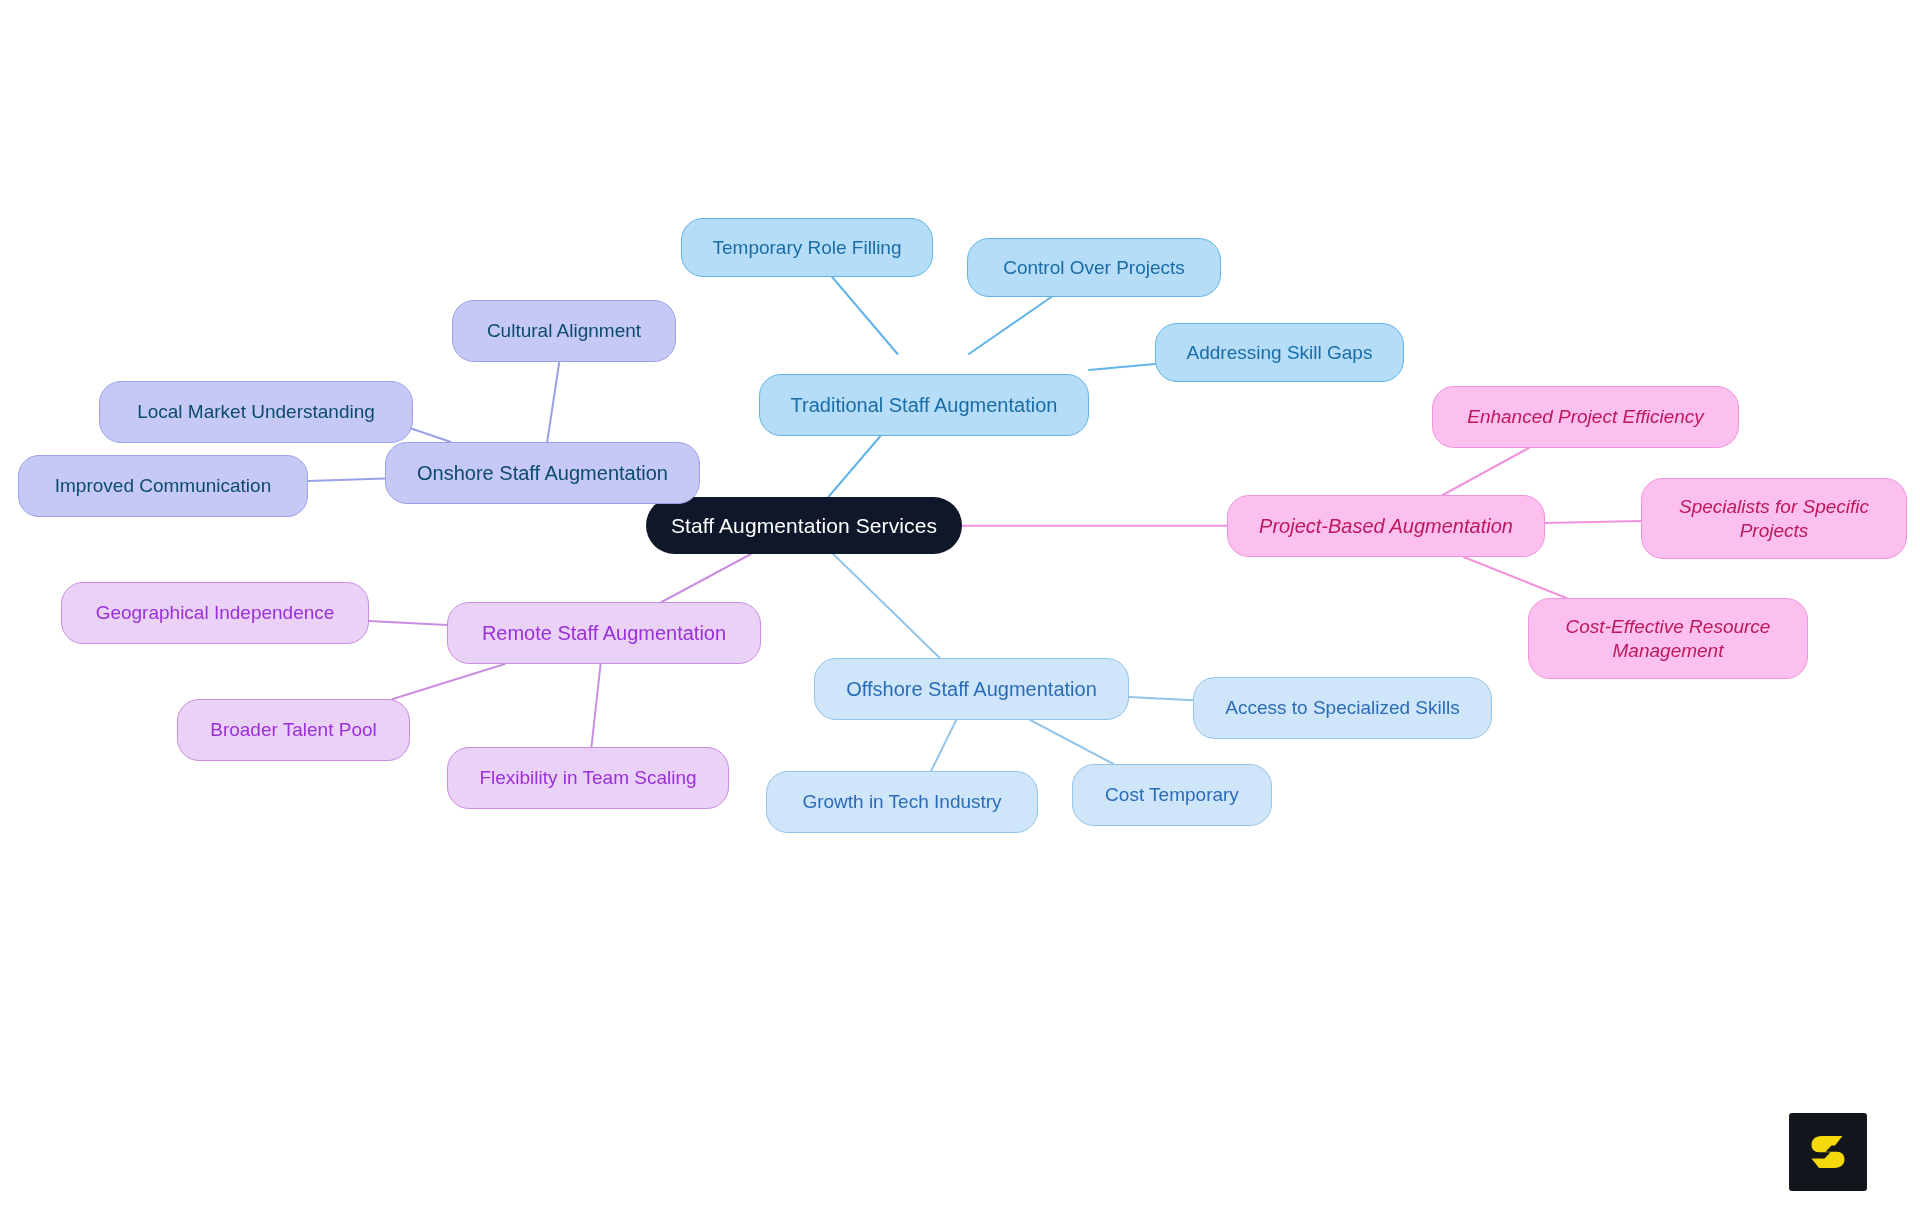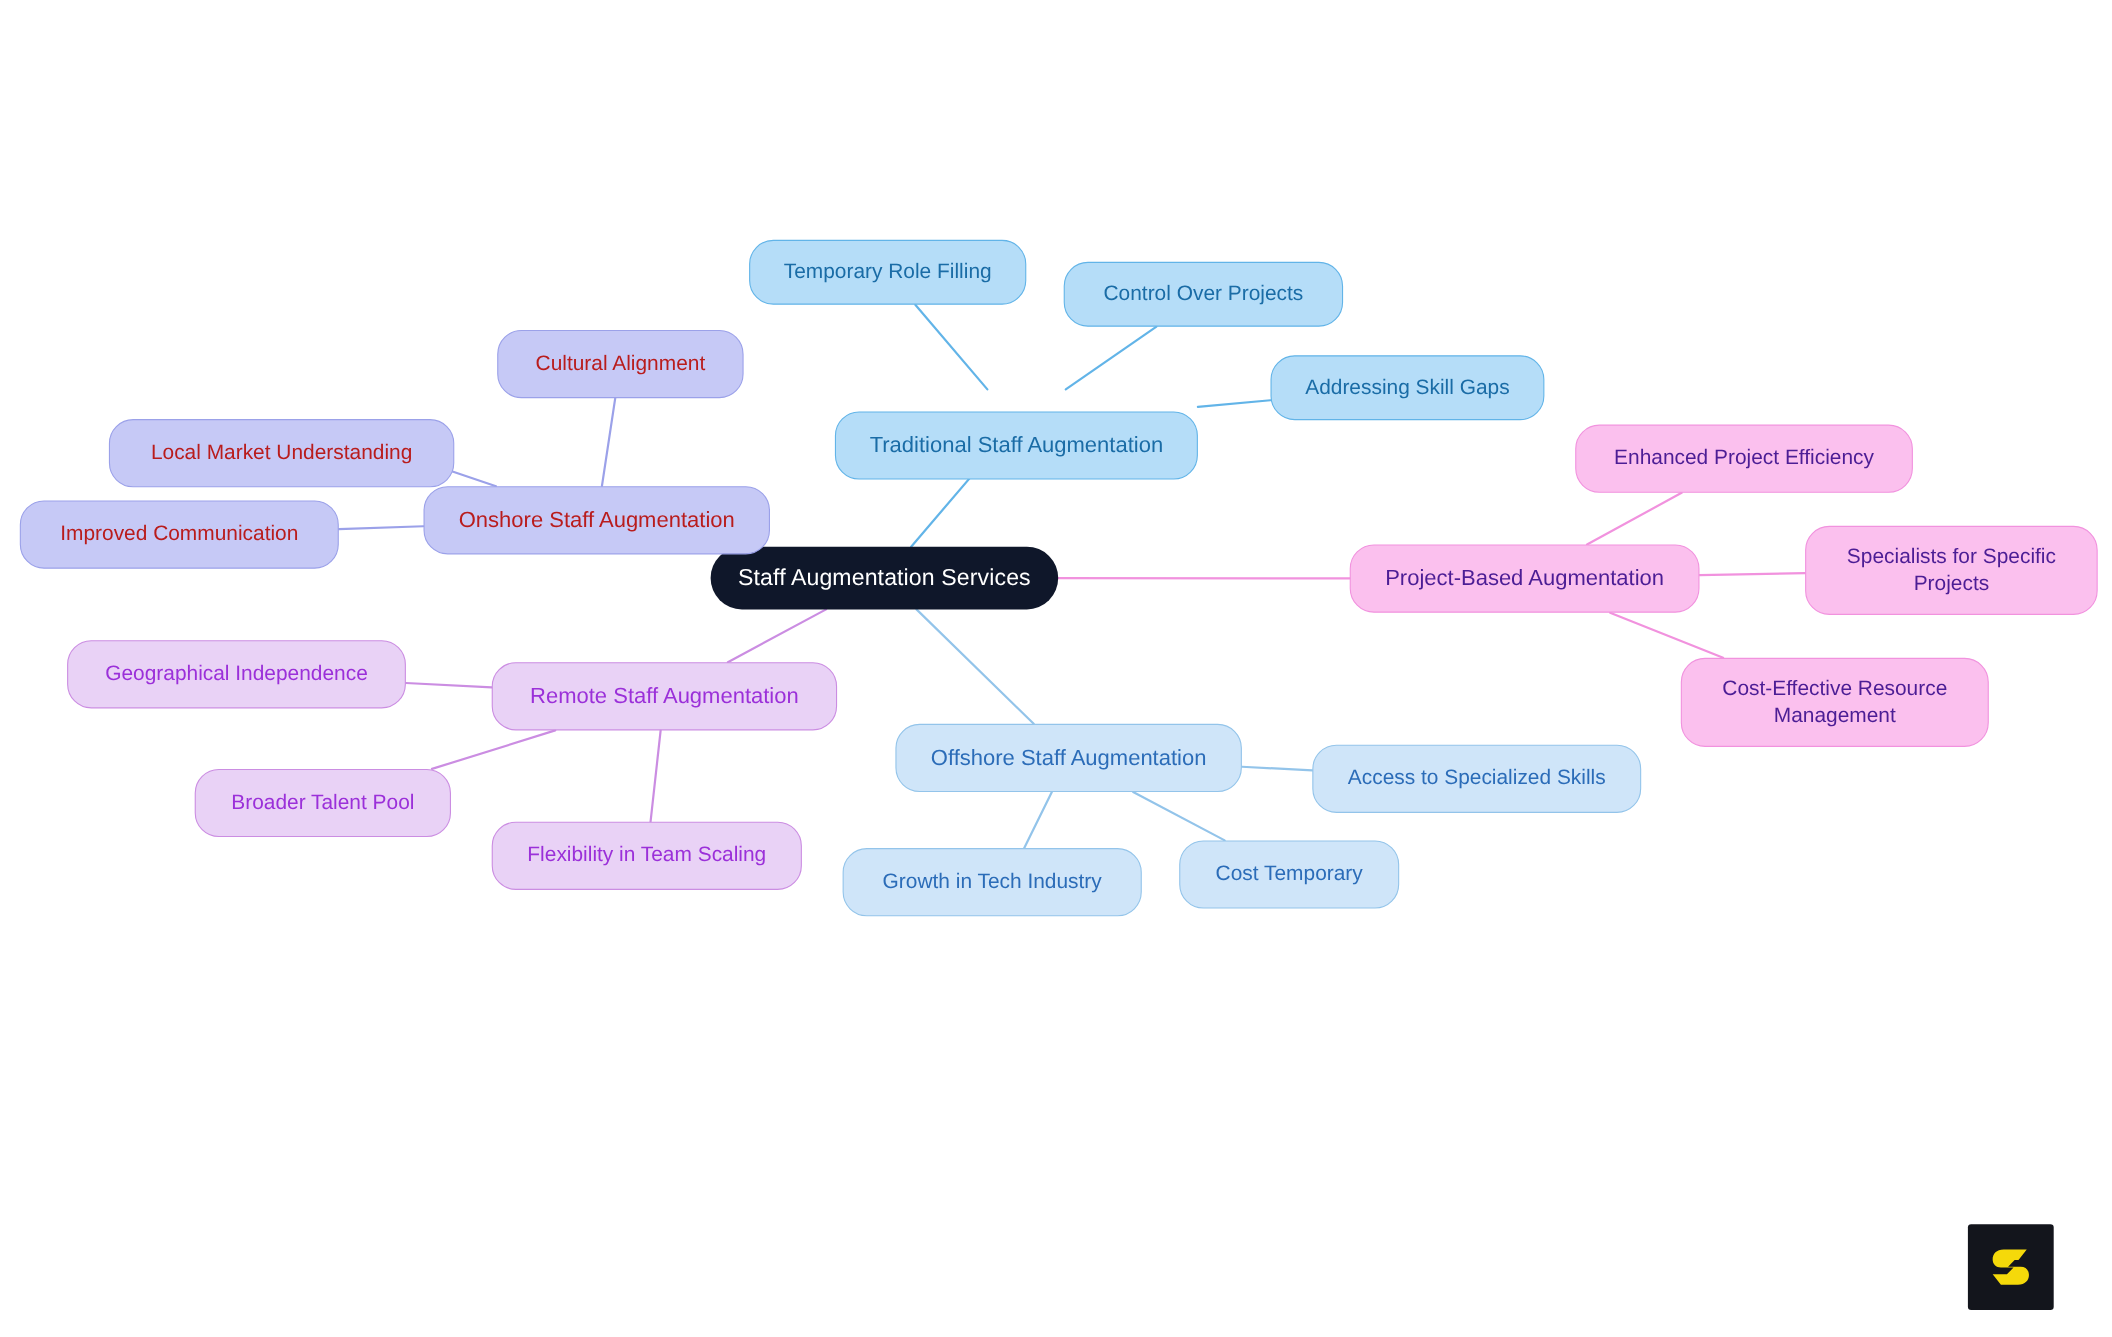--- a/index.html
+++ b/index.html
@@ -56,25 +56,25 @@
     font-size: 20px;
   }
   .node-leaf {
     font-size: 19px;
   }
   
   .pal-traditional      { background:#b5ddf8; border-color:#62b4e8; color:#1a6ca6; }
   
   .pal-offshore         { background:#cfe5f9; border-color:#93c4ea; color:#2b6cb8; }
   
-  .pal-onshore          { background:#c6c9f6; border-color:#9ba1e9; color:#b91c1c; }
+  .pal-onshore          { background:#c6c9f6; border-color:#9ba1e9; color:#0c4a6e; }
   
   .pal-remote           { background:#e9d2f6; border-color:#cb8de2; color:#9b30d9; }
   
-  .pal-project          { background:#fbc0ee; border-color:#f192de; color:#4c1d95; }
+  .pal-project          { background:#fbc0ee; border-color:#f192de; color:#be185d;font-style:italic; }
 
   #brand-logo {
     position: absolute;
     left: 1789px;
     top: 1113px;
     width: 78px;
     height: 78px;
     background: #13151c;
     border-radius: 3px;
     display: flex;
@@ -112,21 +112,21 @@
 
   <div id="node-layer">
       <div class="node node-root" style="left: 646px; top: 497px; width: 316px; height: 57px;"><span>Staff Augmentation Services</span></div>
       <div class="node node-branch pal-traditional" style="left: 759px; top: 374px; width: 330px; height: 62px;"><span>Traditional Staff Augmentation</span></div>
       <div class="node node-leaf pal-traditional" style="left: 681px; top: 218px; width: 252px; height: 59px;"><span>Temporary Role Filling</span></div>
       <div class="node node-leaf pal-traditional" style="left: 967px; top: 238px; width: 254px; height: 59px;"><span>Control Over Projects</span></div>
       <div class="node node-leaf pal-traditional" style="left: 1155px; top: 323px; width: 249px; height: 59px;"><span>Addressing Skill Gaps</span></div>
       <div class="node node-branch pal-onshore" style="left: 385px; top: 442px; width: 315px; height: 62px;"><span>Onshore Staff Augmentation</span></div>
       <div class="node node-leaf pal-onshore" style="left: 452px; top: 300px; width: 224px; height: 62px;"><span>Cultural Alignment</span></div>
       <div class="node node-leaf pal-onshore" style="left: 99px; top: 345px; width: 314px; height: 62px; margin-top: 36px;"><span>Local Market Understanding</span></div>
-      <div class="node node-leaf pal-onshore" style="left: 18px; top: 455px; width: 290px; height: 62px;"><span>Improved Communication</span></div>
+      <div class="node node-leaf pal-onshore" style="left: 18px; top: 455px; width: 290px; height: 62px; border-radius: 21px;"><span>Improved Communication</span></div>
       <div class="node node-branch pal-remote" style="left: 447px; top: 602px; width: 314px; height: 62px;"><span>Remote Staff Augmentation</span></div>
       <div class="node node-leaf pal-remote" style="left: 61px; top: 582px; width: 308px; height: 62px;"><span>Geographical Independence</span></div>
       <div class="node node-leaf pal-remote" style="left: 177px; top: 699px; width: 233px; height: 62px;"><span>Broader Talent Pool</span></div>
       <div class="node node-leaf pal-remote" style="left: 447px; top: 747px; width: 282px; height: 62px;"><span>Flexibility in Team Scaling</span></div>
       <div class="node node-branch pal-offshore" style="left: 814px; top: 658px; width: 315px; height: 62px;"><span>Offshore Staff Augmentation</span></div>
       <div class="node node-leaf pal-offshore" style="left: 1193px; top: 677px; width: 299px; height: 62px;"><span>Access to Specialized Skills</span></div>
       <div class="node node-leaf pal-offshore" style="left: 1072px; top: 764px; width: 200px; height: 62px;"><span>Cost Temporary</span></div>
       <div class="node node-leaf pal-offshore" style="left: 766px; top: 771px; width: 272px; height: 62px;"><span>Growth in Tech Industry</span></div>
       <div class="node node-branch pal-project" style="left: 1227px; top: 495px; width: 318px; height: 62px;"><span>Project-Based Augmentation</span></div>
       <div class="node node-leaf pal-project" style="left: 1432px; top: 386px; width: 307px; height: 62px;"><span>Enhanced Project Efficiency</span></div>

